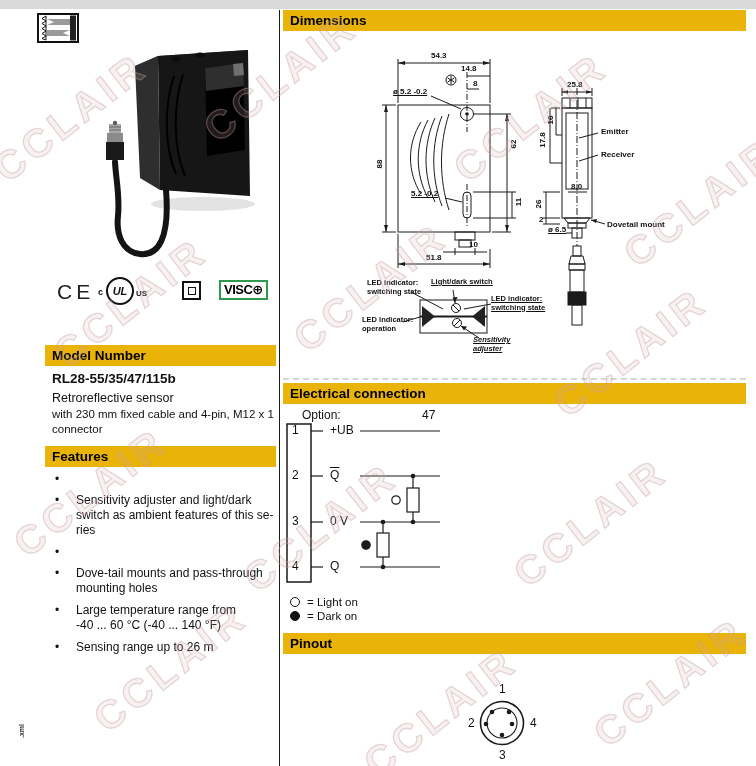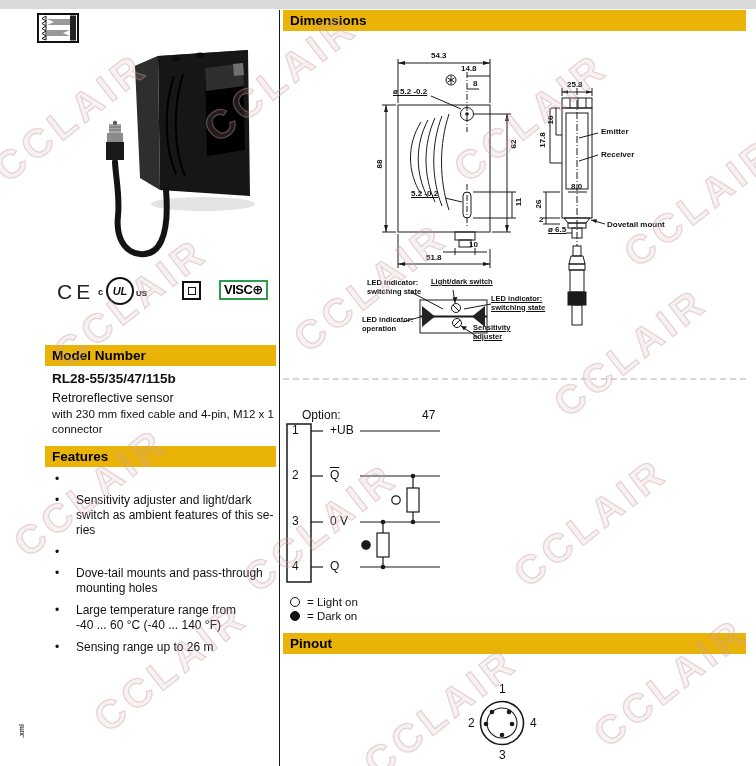--- a/index.html
+++ b/index.html
@@ -305,25 +305,26 @@
     <span class="abs dim u" style="left:265px;top:194px;">ø 6.5</span>
     <span class="abs dim" style="left:324px;top:189px;">Dovetail mount</span>
 
     <span class="abs lbl" style="left:84px;top:247px;">LED indicator:
 switching state</span>
     <span class="abs lbl u" style="left:148px;top:246px;">Light/dark switch</span>
     <span class="abs lbl u" style="left:208px;top:263px;">LED indicator:
 switching state</span>
     <span class="abs lbl" style="left:79px;top:284px;">LED indicator:
 operation</span>
-    <span class="abs lbl u" style="left:190px;top:292px;">Sensitivity
+    <span class="abs lbl u" style="left:190px;top:304px;font-style:italic;">Sensitivity
 adjuster</span>
   </div>
 
   <div class="abs" style="left:283px;top:378px;width:463px;border-top:2px dashed #d6d6d6;"></div>
+  <div class="abs bar bar-right" style="top:383px;">Electrical connection</div>
 
   <div class="abs" style="left:283px;top:405px;width:463px;height:244px;">
     <span class="abs opt" style="left:19px;top:3px;">Option:</span>
     <span class="abs opt" style="left:114px;top:3px;margin-left:25px;">47</span>
 
     <svg class="abs" style="left:0;top:15px;" width="463" height="172" viewBox="0 0 463 172" stroke="#1a1a1a" fill="none" stroke-width="1.2">
       <rect x="4" y="4" width="24" height="158" stroke-width="1.5"></rect>
       <line x1="28" y1="11" x2="40" y2="11"></line>
         <line x1="28" y1="56" x2="40" y2="56"></line>
       <line x1="28" y1="102" x2="40" y2="102"></line>

